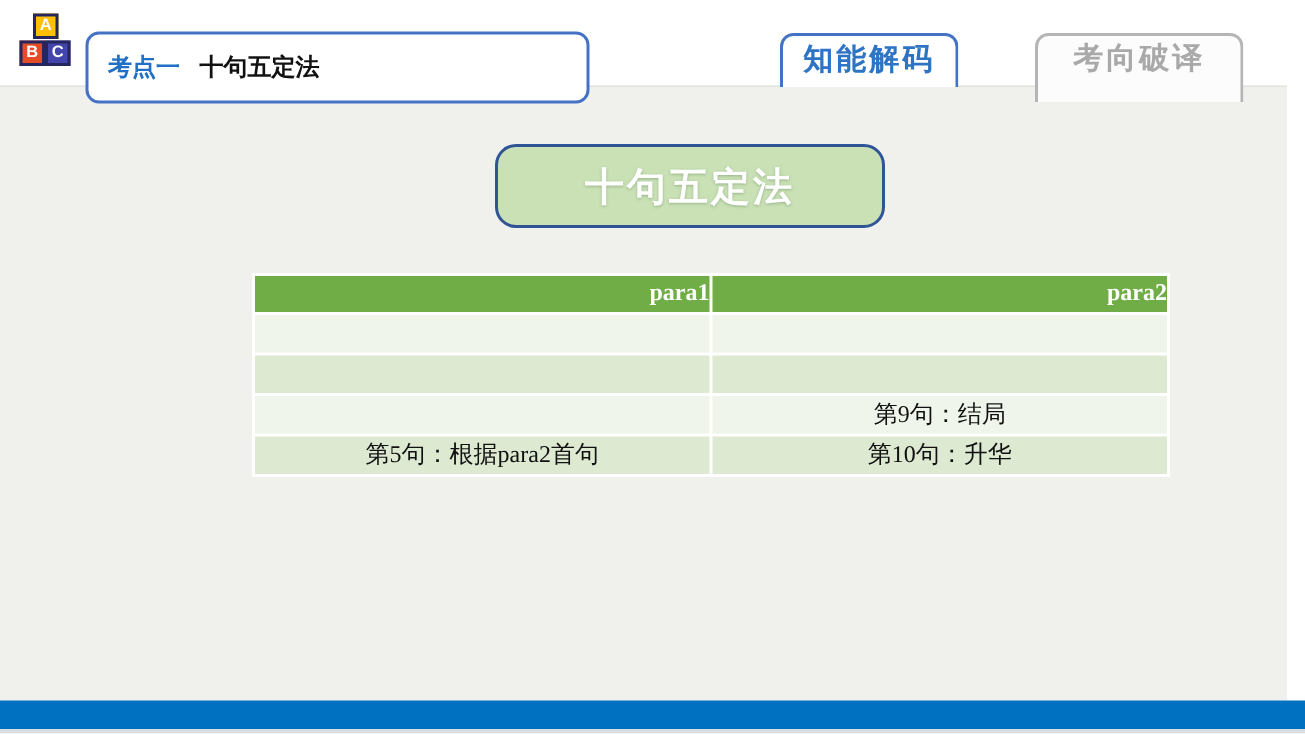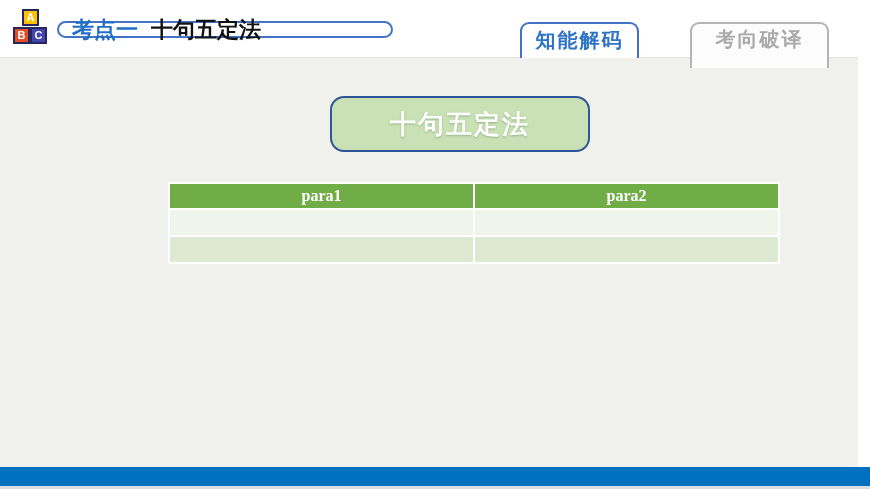--- a/index.html
+++ b/index.html
@@ -19,24 +19,24 @@
     position:absolute;width:17px;height:17px;box-sizing:border-box;
     border:2px solid #26265e;color:#ffffff;font-weight:bold;font-size:11px;
     display:flex;align-items:center;justify-content:center;line-height:1;
   }
   .block-a{left:9px;top:0;background:#ffc000;}
   .block-b{left:0;top:18px;background:#e44d26;}
   .block-c{left:17px;top:18px;background:#4345ac;}
 
   
   .title-badge{
-    position:absolute;left:57px;top:21px;width:336px;height:17px;box-sizing:border-box;
+    position:absolute;left:57px;top:21px;width:336px;height:48px;box-sizing:border-box;
     background:#ffffff;border:2px solid #4472c4;border-radius:9px;
     display:flex;align-items:center;gap:13px;padding-left:13px;
-    font-weight:bold;font-size:22px;white-space:nowrap;
+    font-weight:bold;font-size:16px;white-space:nowrap;
   }
   .badge-prefix{color:#2170c5;}
   .badge-title{color:#111111;}
 
   
   .tab{
     position:absolute;top:22px;box-sizing:border-box;
     border-radius:9px 9px 0 0;text-align:center;
     font-weight:bold;font-size:20px;letter-spacing:2px;white-space:nowrap;
   }
@@ -59,21 +59,21 @@
   }
 
   
   .data-table{
     position:absolute;left:168px;top:182px;width:612px;
     border-collapse:separate;border-spacing:2px;background:#ffffff;
     font-family:"Liberation Serif", serif;table-layout:fixed;
   }
   .data-table th{
     background:#70ad47;color:#ffffff;font-weight:bold;font-size:16px;
-    height:24px;width:50%;text-align:center;padding:0;
+    height:24px;width:50%;text-align:right;padding:0;
   }
   .data-table td{
     font-size:16px;color:#111111;height:25px;text-align:center;padding:0 4px;
     overflow:hidden;white-space:nowrap;
   }
   tr.band-green td{background:#dde9d1;}
   tr.band-light td{background:#eff5ea;}
 </style>
 </head>
 <body>
@@ -106,17 +106,25 @@
   </thead>
   <tbody>
     <tr class="band-light">
       <td></td>
       <td></td>
     </tr>
     <tr class="band-green">
       <td></td>
       <td></td>
     </tr>
+    <tr class="band-light">
+      <td></td>
+      <td>第9句：结局</td>
+    </tr>
+    <tr class="band-green">
+      <td>第5句：根据para2首句</td>
+      <td>第10句：升华</td>
+    </tr>
   </tbody>
 </table>
 
 <div class="bottom-bar"></div>
 <div class="bottom-strip"></div>
 
 </body></html>

